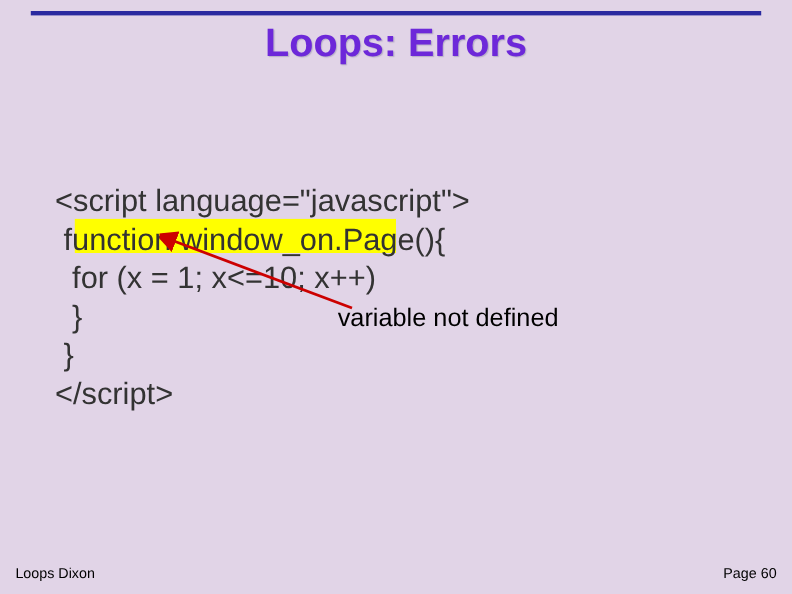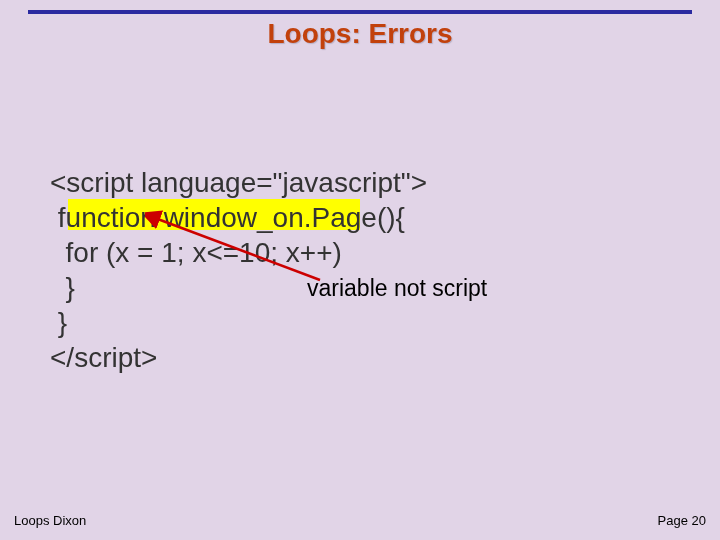--- a/index.html
+++ b/index.html
@@ -18,23 +18,23 @@
     width: 664px;
     height: 4px;
     background: #2a2aa0;
   }
   .title {
     position: absolute;
     top: 18px;
     left: 0;
     width: 720px;
     text-align: center;
-    font-size: 28px;
+    font-size: 36px;
     font-weight: bold;
-    color: #c2410c;
+    color: #6d28d9;
     text-shadow: 1px 1px 1px rgba(120,120,150,0.4);
   }
   .code {
     position: absolute;
     top: 130px;
     left: 50px;
     font-size: 28px;
     line-height: 1.25;
     color: #333;
     font-family: Arial, Helvetica, sans-serif;
@@ -100,16 +100,16 @@
 
 <svg class="arrow-svg" viewBox="0 0 210 80">
   <defs>
     <marker id="arrowhead" markerWidth="8" markerHeight="8" refX="2" refY="4" orient="auto">
       <polygon points="0 0, 8 4, 0 8" fill="#cc0000"></polygon>
     </marker>
   </defs>
   <line x1="175" y1="70" x2="10" y2="8" stroke="#cc0000" stroke-width="2.5" marker-end="url(#arrowhead)"></line>
 </svg>
 
-<div class="annotation">variable not script</div>
+<div class="annotation">variable not defined</div>
 
 <div class="footer-left">Loops Dixon</div>
-<div class="footer-right">Page 20</div>
+<div class="footer-right">Page 60</div>
 
 </body></html>

